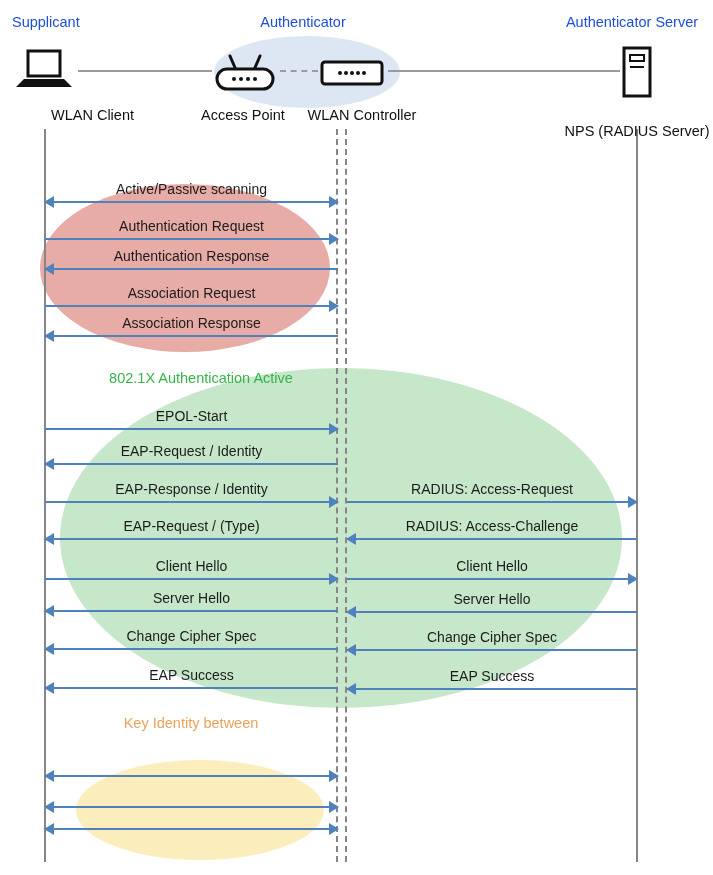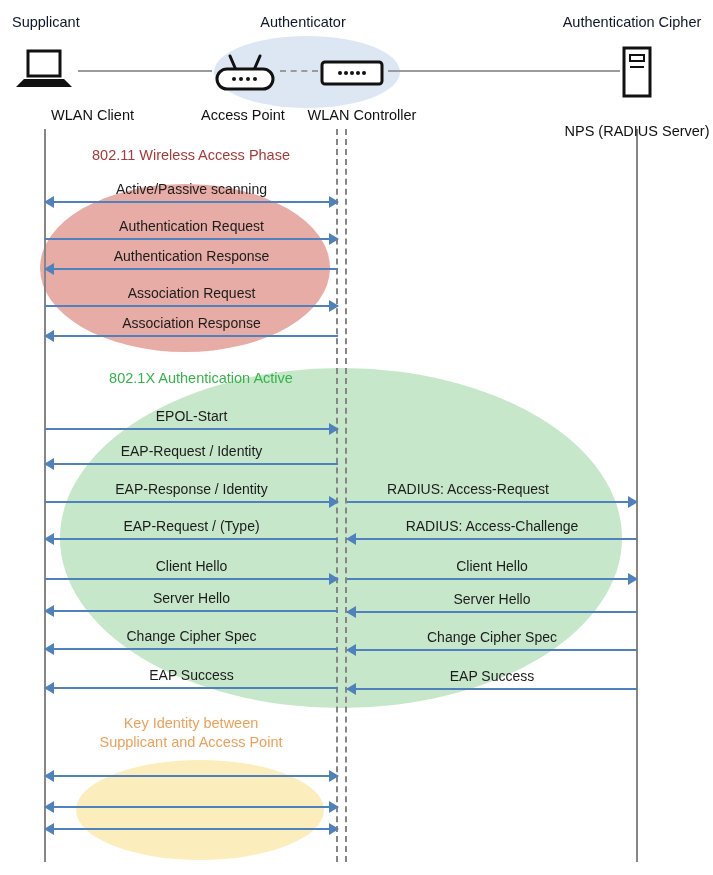--- a/index.html
+++ b/index.html
@@ -1,21 +1,21 @@
 <!DOCTYPE html>
 <html style="--arrow: #4f81bd; --lifeline: #868686; --phaseWireless: #a83a3a; --phaseAuth: #35b44a; --phaseKey: #eda059; --fillWireless: #e7aca6; --fillAuth: #c7e7ca; --fillKey: #fceebc; --fillAuthenticator: #dde7f4;"><head>
 <meta charset="utf-8">
 <style>
   html,body{margin:0;padding:0;background:#fff;}
   .diagram{
     position:relative;width:713px;height:875px;background:#fff;
     font-family:"Liberation Sans", sans-serif;color:#111;overflow:hidden;
   }
   
-  .role{position:absolute;top:14px;font-size:14.5px;color:#0f172a;z-index:5;}
+  .role{position:absolute;top:14px;font-size:14.5px;color:#1d4ed8;z-index:5;}
   .r1{left:12px;}
   .r2{left:233px;width:140px;text-align:center;}
   .r3{left:556px;width:152px;text-align:center;}
   
   .node-label{position:absolute;top:107px;font-size:14.5px;color:#111;z-index:5;}
   .n1{left:20px;margin-left:31px;}
   .n2{left:193px;width:100px;text-align:center;}
   .n3{left:303px;width:118px;text-align:center;}
   .n4{left:560px;width:154px;text-align:center;margin-top:16px;}
   
@@ -74,21 +74,21 @@
 
 <div class="diagram">
 
   <div class="ellipse el-auth"></div>
   <div class="ellipse el-red"></div>
   <div class="ellipse el-green"></div>
   <div class="ellipse el-yellow"></div>
 
   <div class="role r1">Supplicant</div>
   <div class="role r2">Authenticator</div>
-  <div class="role r3">Authentication Cipher</div>
+  <div class="role r3">Authenticator Server</div>
 
   <div class="hline h1"></div>
   <div class="hline h2"></div>
   <div class="hline h3"></div>
 
   <svg class="icon icon-laptop" width="64" height="46" viewBox="0 0 64 46">
     <rect x="16" y="3" width="32" height="25" fill="#fff" stroke="#111" stroke-width="3"></rect>
     <polygon points="4,39 60,39 52,31 12,31" fill="#111"></polygon>
   </svg>
 
@@ -120,46 +120,44 @@
   <div class="node-label n1">WLAN Client</div>
   <div class="node-label n2">Access Point</div>
   <div class="node-label n3">WLAN Controller</div>
   <div class="node-label n4">NPS (RADIUS Server)</div>
 
   <div class="lifeline solid  ll-client"></div>
   <div class="lifeline dashed ll-ctrl-a"></div>
   <div class="lifeline dashed ll-ctrl-b"></div>
   <div class="lifeline solid  ll-server"></div>
 
-  <div class="phase-title pt1">802.11 Wireless Access Phase</div>
   <div class="phase-title pt2">802.1X Authentication Active</div>
   <div class="phase-title pt3">
     <div>Key Identity between</div>
-    <div>Supplicant and Access Point</div>
   </div>
 
   <div id="messages">
       <div class="arrow head-left head-right" style="left: 45px; top: 201px; width: 293px;"></div>
       <div class="msg-label" style="left: 191.5px; top: 181px;">Active/Passive scanning</div>
       <div class="arrow head-right" style="left: 45px; top: 238px; width: 293px;"></div>
       <div class="msg-label" style="left: 191.5px; top: 218px;">Authentication Request</div>
       <div class="arrow head-left" style="left: 45px; top: 268px; width: 293px;"></div>
       <div class="msg-label" style="left: 191.5px; top: 248px;">Authentication Response</div>
       <div class="arrow head-right" style="left: 45px; top: 305px; width: 293px;"></div>
       <div class="msg-label" style="left: 191.5px; top: 285px;">Association Request</div>
       <div class="arrow head-left" style="left: 45px; top: 335px; width: 293px;"></div>
       <div class="msg-label" style="left: 191.5px; top: 315px;">Association Response</div>
       <div class="arrow head-right" style="left: 45px; top: 428px; width: 293px;"></div>
       <div class="msg-label" style="left: 191.5px; top: 408px;">EPOL-Start</div>
       <div class="arrow head-left" style="left: 45px; top: 463px; width: 293px;"></div>
       <div class="msg-label" style="left: 191.5px; top: 443px;">EAP-Request / Identity</div>
       <div class="arrow head-right" style="left: 45px; top: 501px; width: 293px;"></div>
       <div class="msg-label" style="left: 191.5px; top: 481px;">EAP-Response / Identity</div>
       <div class="arrow head-right" style="left: 347px; top: 501px; width: 290px;"></div>
-      <div class="msg-label" style="left: 468px; top: 481px;">RADIUS: Access-Request</div>
+      <div class="msg-label" style="left: 492px; top: 481px;">RADIUS: Access-Request</div>
       <div class="arrow head-left" style="left: 45px; top: 538px; width: 293px;"></div>
       <div class="msg-label" style="left: 191.5px; top: 518px;">EAP-Request / (Type)</div>
       <div class="arrow head-left" style="left: 347px; top: 538px; width: 290px;"></div>
       <div class="msg-label" style="left: 492px; top: 518px;">RADIUS: Access-Challenge</div>
       <div class="arrow head-right" style="left: 45px; top: 578px; width: 293px;"></div>
       <div class="msg-label" style="left: 191.5px; top: 558px;">Client Hello</div>
       <div class="arrow head-right" style="left: 347px; top: 578px; width: 290px;"></div>
       <div class="msg-label" style="left: 492px; top: 558px;">Client Hello</div>
       <div class="arrow head-left" style="left: 45px; top: 610px; width: 293px;"></div>
       <div class="msg-label" style="left: 191.5px; top: 590px;">Server Hello</div>

